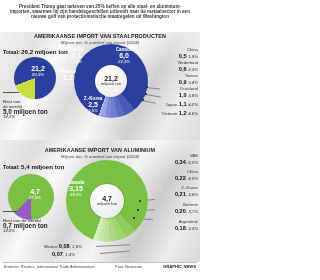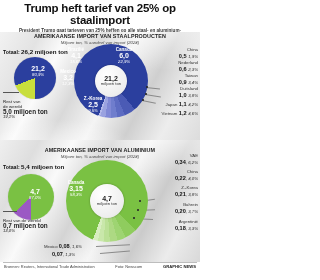--- a/index.html
+++ b/index.html
@@ -88,21 +88,20 @@
     font-size:3.9px;color:#444;box-sizing:border-box;}
   .brand{font-size:4.2px;font-weight:700;color:#222;}
   .rule{position:absolute;left:3px;top:262px;width:194px;height:.5px;background:#bdbdbd;}
 </style>
 </head>
 <body>
 
 <div class="page">
 
   <div class="hdr">
-    <div class="title">Trump heft tarief van 25% op staalimport</div>
     <div class="subtitle">President Trump gaat tarieven van 25% heffen op alle staal- en aluminium-importen, waarmee hij zijn handelsgeschillen uitbreidt naar de metaalsector in een nieuwe golf van protectionistische maatregelen uit Washington</div>
   </div>
 
   <div class="panel panel-steel">
     <div class="sheen"></div>
   </div>
 
   <div class="sect-head" style="top:33px">
     <div class="sect-title">AMERIKAANSE IMPORT VAN STAALPRODUCTEN</div>
     <div class="sect-sub">Miljoen ton, % aandeel van import (2024)</div>

